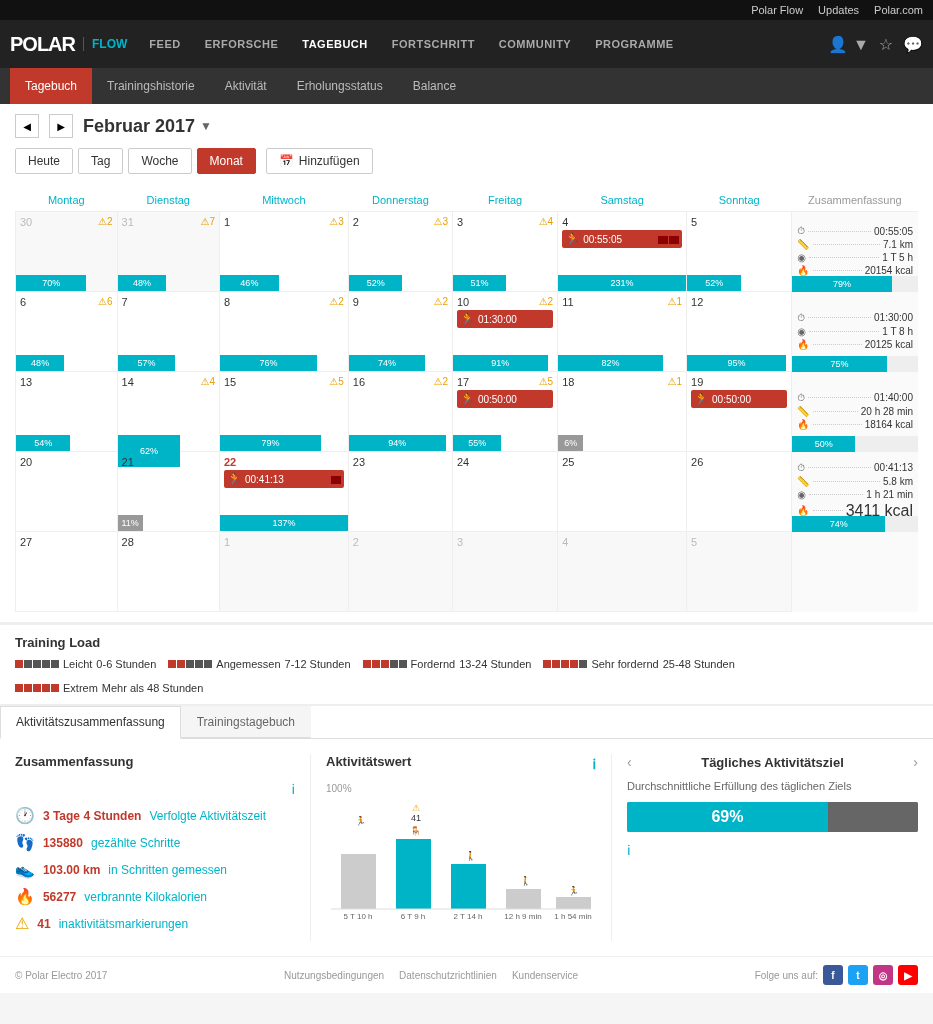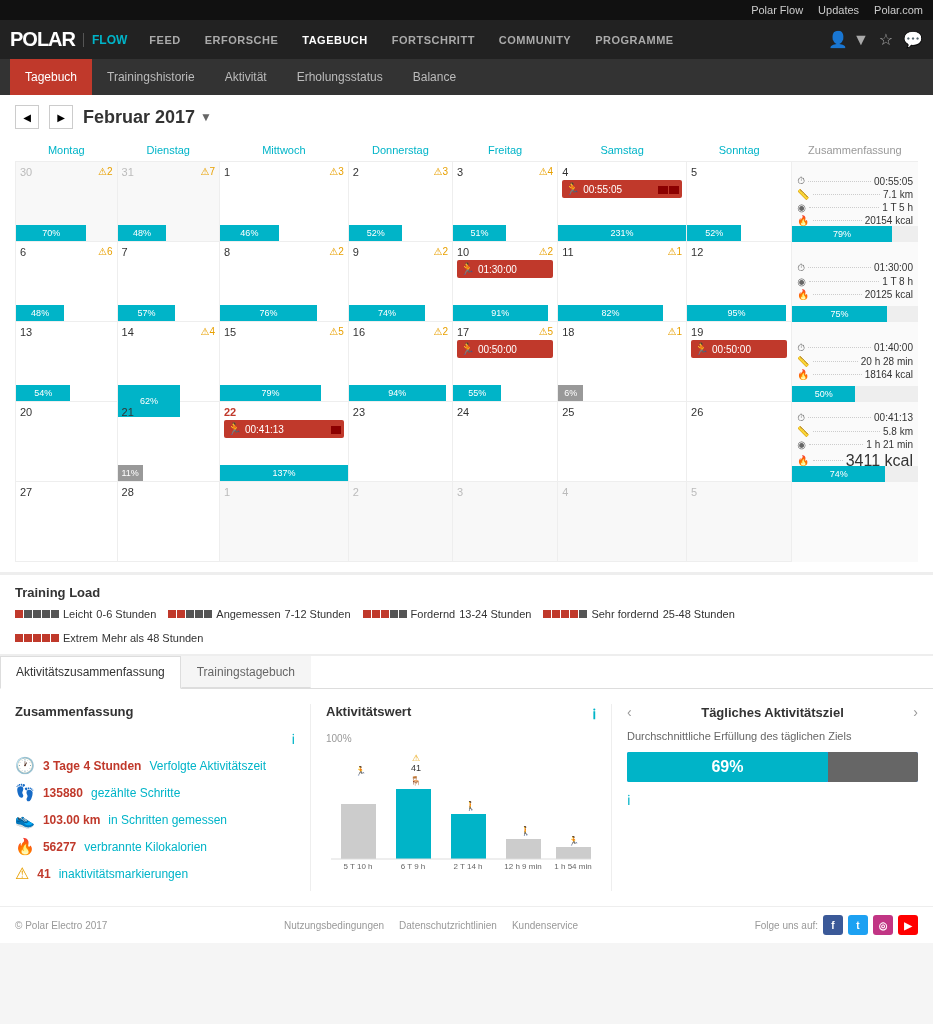--- a/index.html
+++ b/index.html
@@ -3,21 +3,21 @@
   <meta charset="utf-8">
   <style>
     * { box-sizing: border-box; margin: 0; padding: 0; }
     body { font-family: Arial, sans-serif; font-size: 12px; background: #f5f5f5; color: #333; width: 933px; }
     
     
     .top-bar { background: #111; color: #ccc; display: flex; justify-content: flex-end; align-items: center; padding: 4px 10px; gap: 15px; font-size: 11px; }
     .top-bar span { cursor: pointer; }
     
     
-    .main-nav { background: #222; display: flex; align-items: center; padding: 0 10px; height: 39px; }
+    .main-nav { background: #222; display: flex; align-items: center; padding: 0 10px; height: 48px; }
     .logo { color: #fff; font-weight: bold; font-size: 18px; margin-right: 10px; display: flex; align-items: center; gap: 5px; }
     .logo-polar { color: #fff; font-weight: 900; font-size: 20px; letter-spacing: -1px; }
     .logo-flow { color: #00b4c8; font-size: 12px; font-weight: bold; border-left: 1px solid #555; padding-left: 8px; margin-left: 3px; }
     .nav-links { display: flex; align-items: center; gap: 0; flex: 1; }
     .nav-link { color: #aaa; text-decoration: none; font-size: 11px; padding: 0 12px; height: 48px; display: flex; align-items: center; cursor: pointer; font-weight: bold; letter-spacing: 0.5px; }
     .nav-link.active { color: #fff; }
     .nav-right { display: flex; align-items: center; gap: 10px; }
     .nav-icon { color: #aaa; font-size: 16px; cursor: pointer; }
     
     
@@ -140,20 +140,30 @@
 
   <div class="date-nav">
     <button class="nav-btn">◀</button>
     <button class="nav-btn">▶</button>
     <span class="month-title">
       <span>Februar 2017</span>
       <span class="arrow">▼</span>
     </span>
   </div>
 
+  <div class="period-btns">
+    <button class="period-btn">Heute</button>
+    <button class="period-btn">Tag</button>
+    <button class="period-btn">Woche</button>
+    <button class="period-btn active">Monat</button>
+    <button class="add-btn">
+      <span>📅</span>
+      <span>Hinzufügen</span>
+    </button>
+  </div>
 
   <table class="calendar-grid">
     <thead>
       <tr>
         <th>Montag</th>
         <th>Dienstag</th>
         <th>Mittwoch</th>
         <th>Donnerstag</th>
         <th>Freitag</th>
         <th>Samstag</th>

